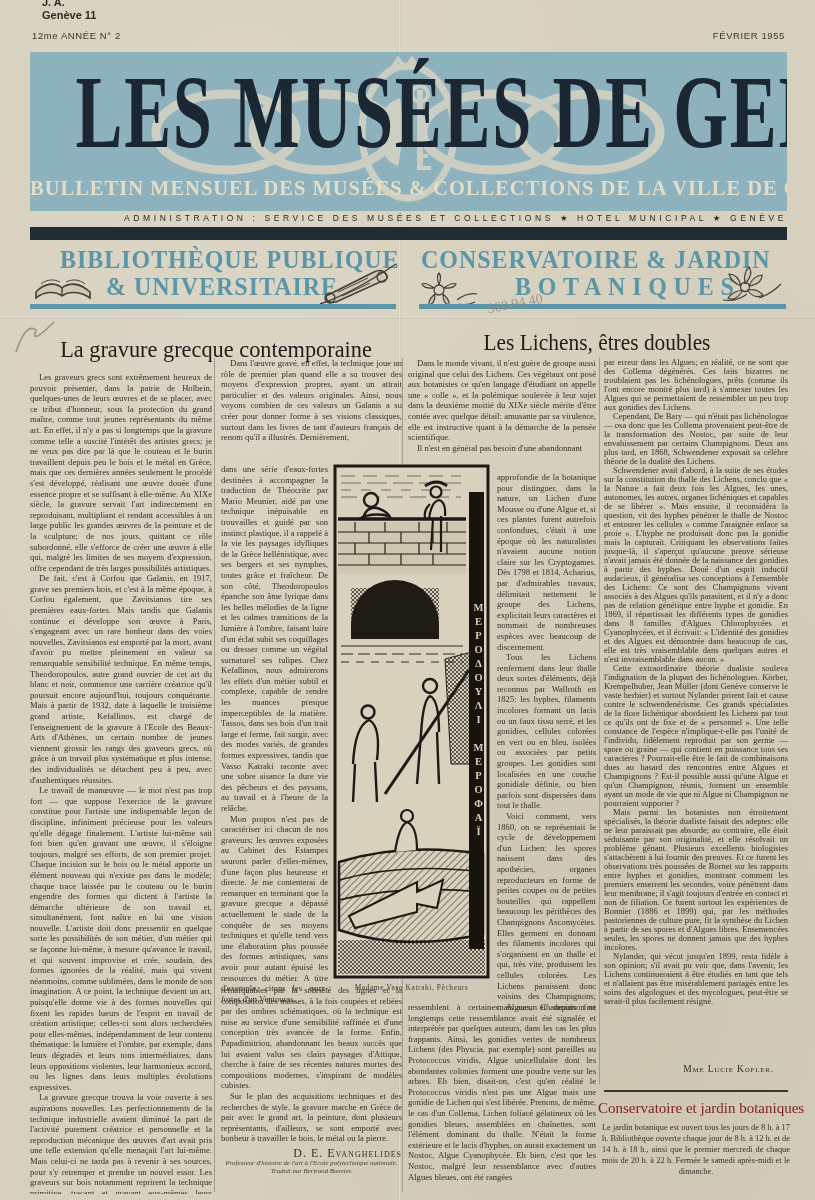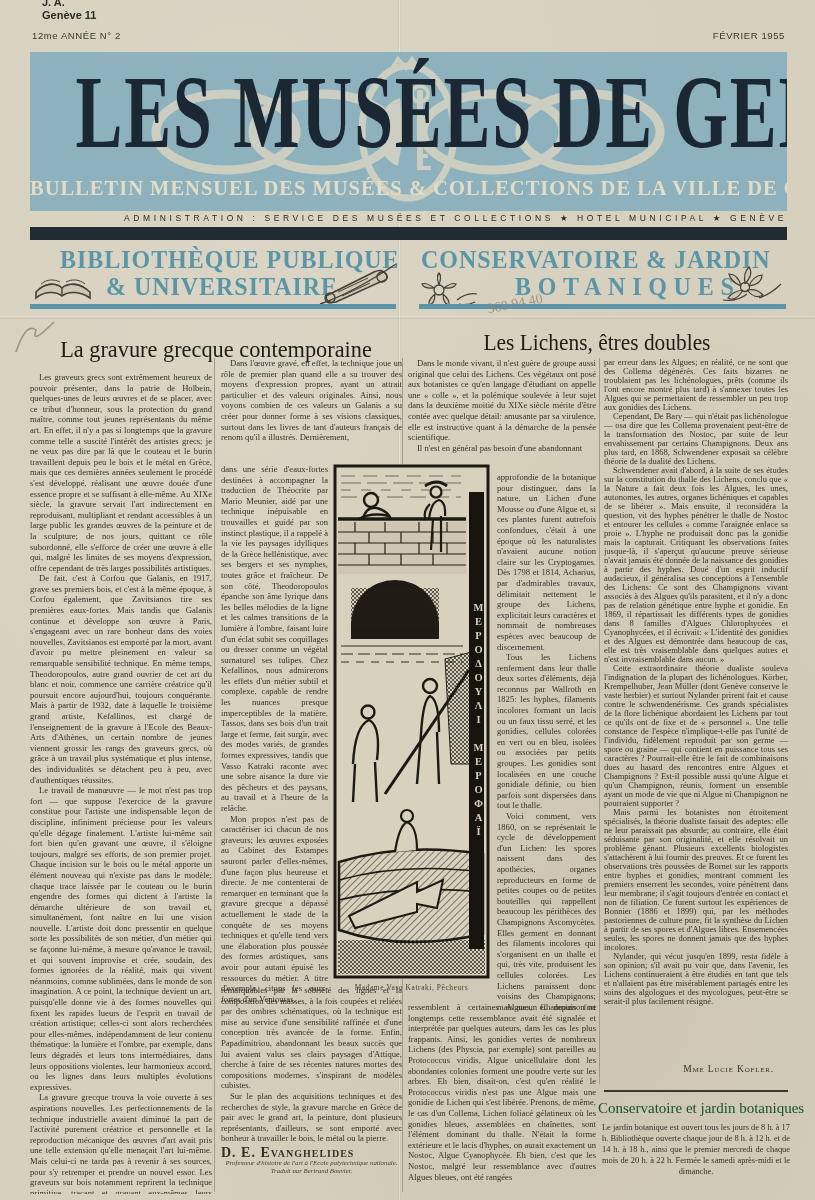--- a/index.html
+++ b/index.html
@@ -33,29 +33,29 @@
   
   .pencil{color:#8a8476;font-family:"Liberation Serif",serif;}
   
   .art-title{font-size:24px;color:#211d16;text-align:center;white-space:nowrap;transform:scaleX(.93);transform-origin:center;}
   
   .col{position:absolute;overflow:hidden;font-size:8.6px;line-height:10.6px;text-align:justify;color:#34312a;}
   .col p{margin:0;text-indent:9px;}
   .col p.cont{text-indent:0;}
   .vrule{width:1px;background:#a29b89;}
   .hrule{height:2px;background:#3b362d;}
-  .sig-name{text-align:left;font-size:14px;font-variant:small-caps;letter-spacing:1px;margin-top:4px;font-weight:bold;}
+  .sig-name{text-align:right;font-size:12px;font-variant:small-caps;letter-spacing:1px;margin-top:4px;}
   .sig-small{text-align:center;font-style:italic;font-size:6.8px;line-height:8.6px;color:#45403600;color:#454036;}
   
   .figure-frame{left:333px;top:464px;width:157px;height:515px;background:#d8d1be;}
   .greek-banner{position:absolute;right:6px;top:28px;bottom:30px;width:15px;background:#17130d;color:#d8d1be;
     writing-mode:vertical-rl;text-orientation:upright;font-weight:bold;font-size:10.5px;letter-spacing:3px;text-align:center;overflow:hidden;}
   .figcaption{left:333px;top:983px;width:157px;text-align:center;font-size:7.4px;letter-spacing:.6px;color:#413c33;}
   
-  .cons-title{font-size:15px;color:#14532d;text-align:center;white-space:nowrap;}
+  .cons-title{font-size:15px;color:#7f1d1d;text-align:center;white-space:nowrap;}
   .cons-text{font-size:8.4px;line-height:11px;text-align:justify;text-align-last:center;color:#34312a;}
 </style>
 </head>
 <body>
 
 <div class="abs fold-v noint"></div>
 <div class="abs fold-h noint"></div>
 
 <div class="abs mailing">
   <div>J. A.</div>
@@ -170,21 +170,21 @@
   <p>Tous les Lichens renferment dans leur thalle deux sortes d'éléments, déjà reconnus par Wallroth en 1825: les hyphes, filaments incolores formant un lacis ou un faux tissu serré, et les gonidies, cellules colorées en vert ou en bleu, isolées ou associées par petits groupes. Les gonidies sont localisées en une couche gonidiale définie, ou bien parfois sont dispersées dans tout le thalle.</p>
   <p>Voici comment, vers 1860, on se représentait le cycle de développement d'un Lichen: les spores naissent dans des apothécies, organes reproducteurs en forme de petites coupes ou de petites bouteilles qui rappellent beaucoup les périthèces des Champignons Ascomycètes. Elles germent en donnant des filaments incolores qui s'organisent en un thalle et qui, très vite, produisent les cellules colorées. Les Lichens paraissent donc voisins des Champignons; mais aucun Champignon ne produit de gonidies, et aucun Champignon ne peut vivre là où vivent certains Lichens: sur des rochers nus, par exemple.</p>
 
 </div>
 <div class="col" style="left:408px;top:1002px;width:188px;height:190px;">
   <p class="cont">ressemblent à certaines Algues, et depuis fort longtemps cette ressemblance avait été signalée et interprétée par quelques auteurs, dans les cas les plus frappants. Ainsi, les gonidies vertes de nombreux Lichens (des Physcia, par exemple) sont pareilles au Protococcus viridis, Algue unicellulaire dont les abondantes colonies forment une poudre verte sur les arbres. Eh bien, disait-on, c'est qu'en réalité le Protococcus viridis n'est pas une Algue mais une gonidie de Lichen qui s'est libérée. Prenons, de même, le cas d'un Collema, Lichen foliacé gélatineux où les gonidies bleues, assemblées en chaînettes, sont l'élément dominant du thalle. N'était la forme extérieure et le lacis d'hyphes, on aurait exactement un Nostoc, Algue Cyanophycée. Eh bien, c'est que les Nostoc, malgré leur ressemblance avec d'autres Algues bleues, ont été rangées</p>
 </div>
 
 <div class="col" style="left:604px;top:358px;width:184px;height:706px;font-size:8.5px;line-height:9px;">
   <p class="cont">par erreur dans les Algues; en réalité, ce ne sont que des Collema dégénérés. Ces faits bizarres ne troublaient pas les lichénologues, prêts (comme ils l'ont encore montré plus tard) à s'annexer toutes les Algues qui se permettaient de ressembler un peu trop aux gonidies des Lichens.</p>
-  <p>Cependant, De Bary — qui n'était pas lichénologue — osa dire que les Collema provenaient peut-être de la transformation des Nostoc, par suite de leur envahissement par certains Champignons. Deux ans plus tard, en 1868, Schwendener exposait sa célèbre théorie de la dualité des Lichens.</p>
+  <p>Cependant, De Bary — qui n'était pas lichénologue — osa donc que les Collema provenaient peut-être de la transformation des Nostoc, par suite de leur envahissement par certains Champignons. Deux ans plus tard, en 1868, Schwendener exposait sa célèbre théorie de la dualité des Lichens.</p>
   <p>Schwendener avait d'abord, à la suite de ses études sur la constitution du thalle des Lichens, conclu que « la Nature a fait deux fois les Algues, les unes, autonomes, les autres, organes lichéniques et capables de se libérer ». Mais ensuite, il reconsidéra la question, vit des hyphes pénétrer le thalle de Nostoc et entourer les cellules « comme l'araignée enlace sa proie ». L'hyphe ne produisait donc pas la gonidie mais la capturait. Critiquant les observations faites jusque-là, il s'aperçut qu'aucune preuve sérieuse n'avait jamais été donnée de la naissance des gonidies à partir des hyphes. Doué d'un esprit inductif audacieux, il généralisa ses conceptions à l'ensemble des Lichens: Ce sont des Champignons vivant associés à des Algues qu'ils parasitent, et il n'y a donc pas de relation génétique entre hyphe et gonidie. En 1869, il répartissait les différents types de gonidies dans 8 familles d'Algues Chlorophycées et Cyanophycées, et il écrivait: « L'identité des gonidies et des Algues est démontrée dans beaucoup de cas, elle est très vraisemblable dans quelques autres et n'est invraisemblable dans aucun. »</p>
   <p>Cette extraordinaire théorie dualiste souleva l'indignation de la plupart des lichénologues. Körber, Krempelhuber, Jean Müller (dont Genève conserve le vaste herbier) et surtout Nylander prirent fait et cause contre le schwendenérisme. Ces grands spécialistes de la flore lichénique abordaient les Lichens par tout ce qu'ils ont de fixe et de « personnel ». Une telle constance de l'espèce n'implique-t-elle pas l'unité de l'individu, fidèlement reproduit par son germe — spore ou graine — qui contient en puissance tous ses caractères ? Pourrait-elle être le fait de combinaisons dues au hasard des rencontres entre Algues et Champignons ? Est-il possible aussi qu'une Algue et qu'un Champignon, réunis, forment un ensemble ayant un mode de vie que ni Algue ni Champignon ne pourraient supporter ?</p>
   <p>Mais parmi les botanistes non étroitement spécialisés, la théorie dualiste faisait des adeptes: elle ne leur paraissait pas absurde; au contraire, elle était séduisante par son originalité, et elle résolvait un problème gênant. Plusieurs excellents biologistes s'attachèrent à lui fournir des preuves. Et ce furent les observations très poussées de Bornet sur les rapports entre hyphes et gonidies, montrant comment les premiers enserrent les secondes, voire pénètrent dans leur membrane; il s'agit toujours d'entrée en contact et non de filiation. Ce furent surtout les expériences de Bonnier (1886 et 1899) qui, par les méthodes pastoriennes de culture pure, fit la synthèse du Lichen à partir de ses spores et d'Algues libres. Ensemencées seules, les spores ne donnent jamais que des hyphes incolores.</p>
   <p>Nylander, qui vécut jusqu'en 1899, resta fidèle à son opinion; s'il avait pu voir que, dans l'avenir, les Lichens continueraient à être étudiés en tant que tels et n'allaient pas être misérablement partagés entre les soins des algologues et des mycologues, peut-être se serait-il plus facilement résigné.</p>
 </div>
 <div class="abs" style="left:604px;top:1064px;width:170px;text-align:right;font-size:9.5px;font-variant:small-caps;letter-spacing:.8px;">Mme Lucie Kofler.</div>
 
 <div class="abs figure-frame">
   <svg width="157" height="515" viewBox="0 0 157 515">
     <defs>

